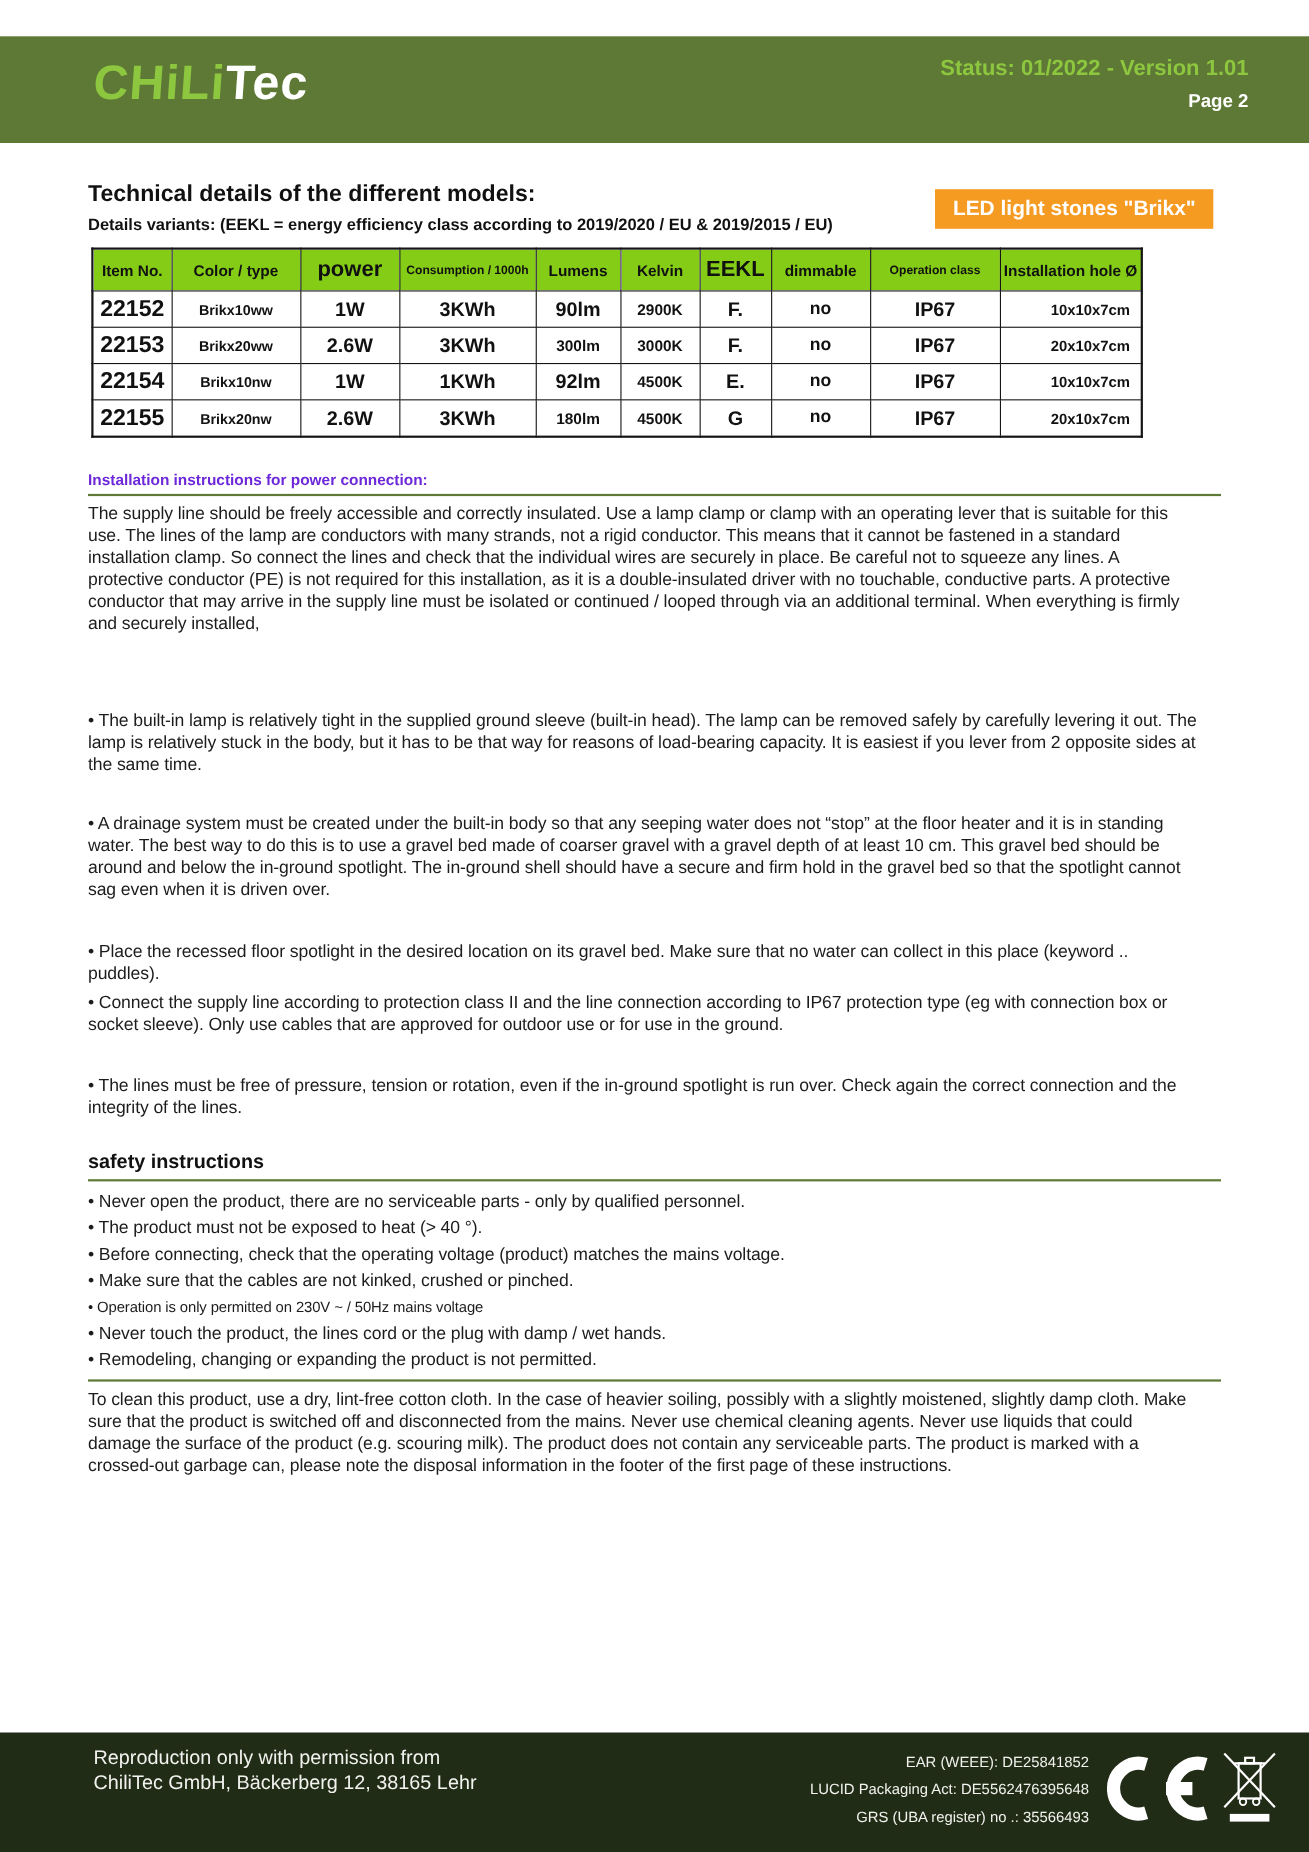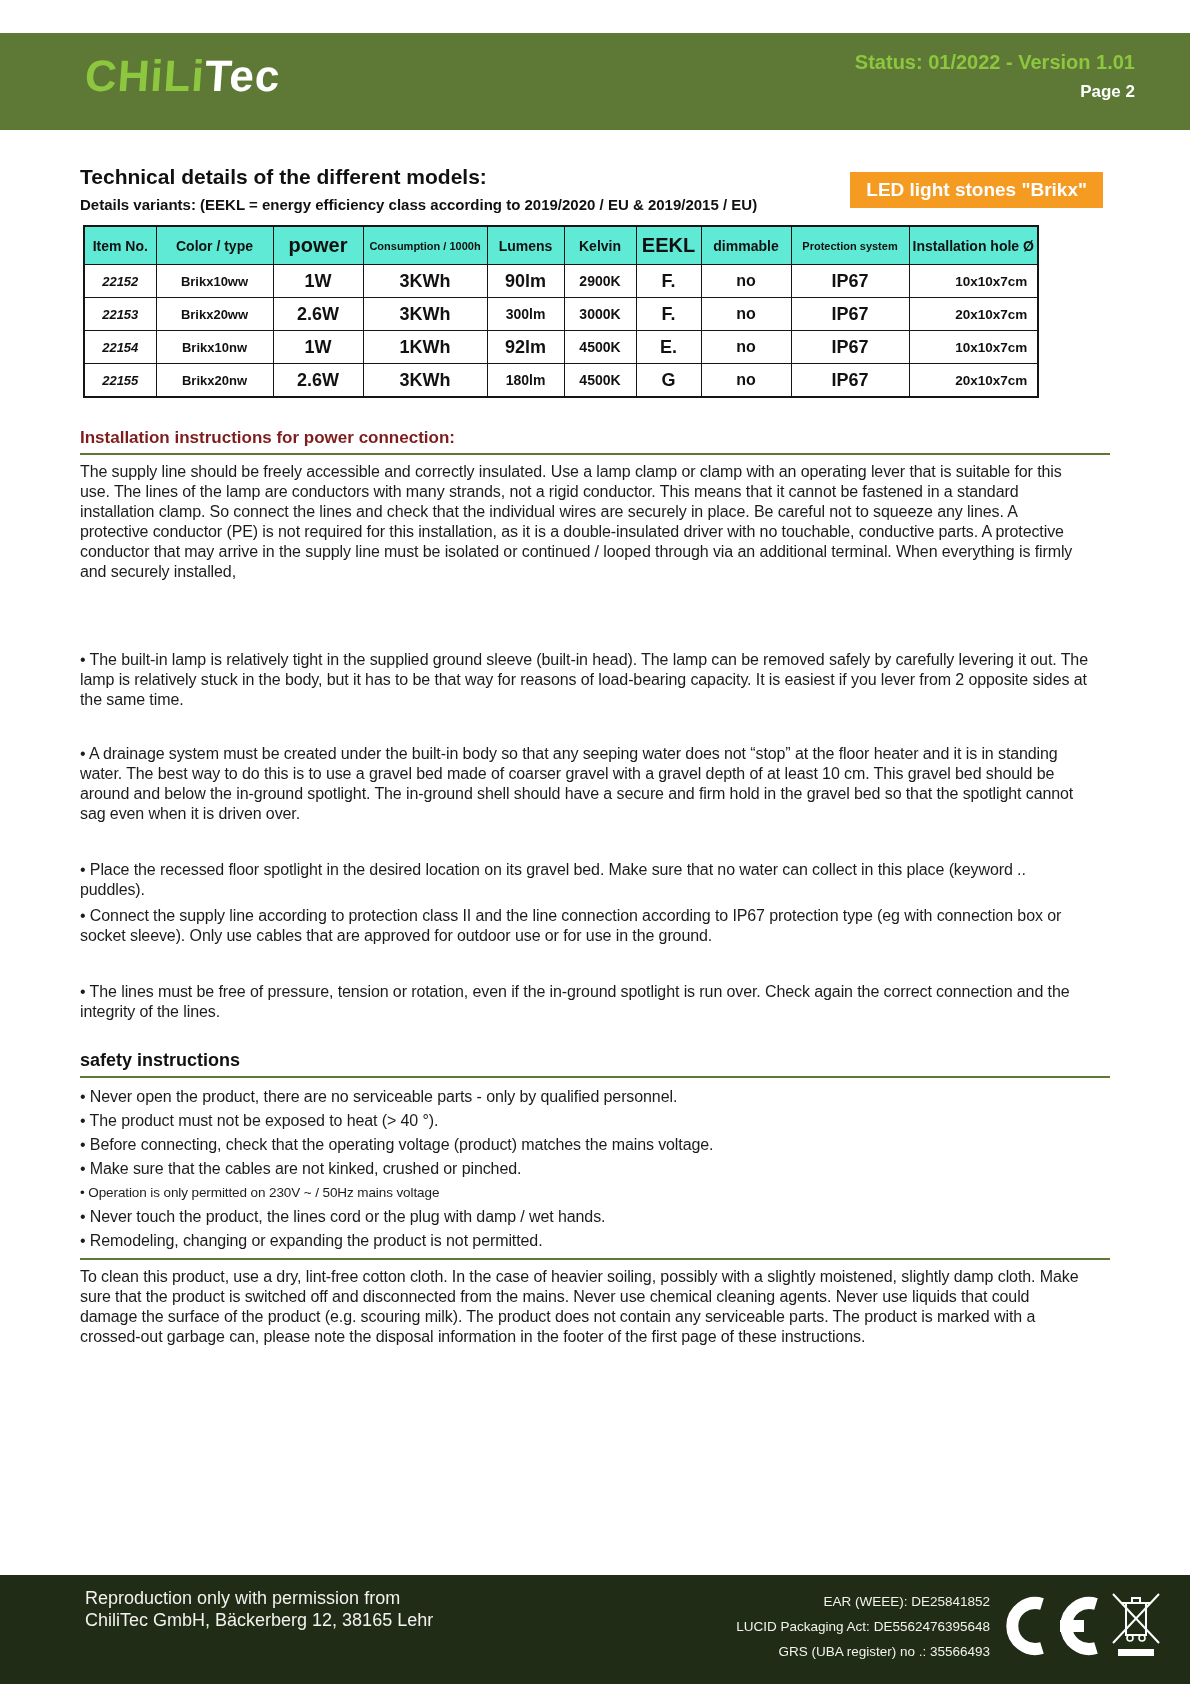--- a/index.html
+++ b/index.html
@@ -22,38 +22,38 @@
   .doc-title{margin:17px 0 0 0;font-size:21px;font-weight:700;color:#111;}
   .badge{position:absolute;top:7px;right:7px;background:#f59b22;color:#ffffff;
          font-weight:700;font-size:19px;padding:7px 16px;}
   .subtitle{margin:7px 0 0 0;font-size:15px;font-weight:700;color:#111;}
 
   
   table.models{border-collapse:collapse;margin:12px 0 0 3px;table-layout:fixed;width:954px;
                border:2.5px solid #151515;}
   table.models th,table.models td{border:1.6px solid #151515;text-align:center;vertical-align:middle;
                padding:0 2px;overflow:hidden;white-space:nowrap;color:#111;font-weight:700;}
-  table.models th{background:#5eead4;height:37px;font-size:14px;}
+  table.models th{background:#84cc16;height:37px;font-size:14px;}
   table.models td{background:#ffffff;height:32px;}
   table.models th:nth-child(3),table.models th:nth-child(7){font-size:20px;}
   table.models th:nth-child(4),table.models th:nth-child(9){font-size:11px;}
-  table.models td:nth-child(1){font-size:13px;font-style:italic;}
+  table.models td:nth-child(1){font-size:21px;}
   table.models td:nth-child(2){font-size:13px;}
   table.models td:nth-child(3),table.models td:nth-child(4){font-size:18px;}
   table.models td:nth-child(5){font-size:18px;}
   table.models tr:nth-child(2) td:nth-child(5),
   table.models tr:nth-child(4) td:nth-child(5){font-size:14px;}
   table.models td:nth-child(6){font-size:14px;}
   table.models td:nth-child(7){font-size:18px;}
   table.models td:nth-child(8){font-size:16px;}
   table.models td:nth-child(9){font-size:18px;}
   table.models td:nth-child(10){font-size:13.5px;padding-left:38px;}
 
   
-  .sec-h-sm{margin:30px 0 0 0;font-size:17px;font-weight:700;color:#7f1d1d;}
+  .sec-h-sm{margin:30px 0 0 0;font-size:14px;font-weight:700;color:#6d28d9;}
   .sec-h{margin:28px 0 0 0;font-size:18px;font-weight:700;color:#111;}
   .rule{height:2px;background:#5e7935;border:none;margin:5px 0 7px 0;}
   p.body{margin:0;font-size:16px;line-height:20px;letter-spacing:-0.1px;color:#1c1c1c;width:1008px;}
   p.b-intro{margin-bottom:68px;}
   p.b1{margin-bottom:34px;}
   p.b2{margin-bottom:36px;}
   p.b3{margin-bottom:6px;}
   p.b4{margin-bottom:36px;}
   .safety-list p.body{line-height:24px;}
   .safety-list p.small{font-size:13.5px;}
@@ -103,21 +103,21 @@
       <thead>
         <tr>
           <th>Item No.</th>
           <th>Color / type</th>
           <th>power</th>
           <th>Consumption / 1000h</th>
           <th>Lumens</th>
           <th>Kelvin</th>
           <th>EEKL</th>
           <th>dimmable</th>
-          <th>Protection system</th>
+          <th>Operation class</th>
           <th>Installation hole Ø</th>
         </tr>
       </thead>
       <tbody>
         <tr>
           <td>22152</td>
           <td>Brikx10ww</td>
           <td>1W</td>
           <td>3KWh</td>
           <td>90lm</td>

